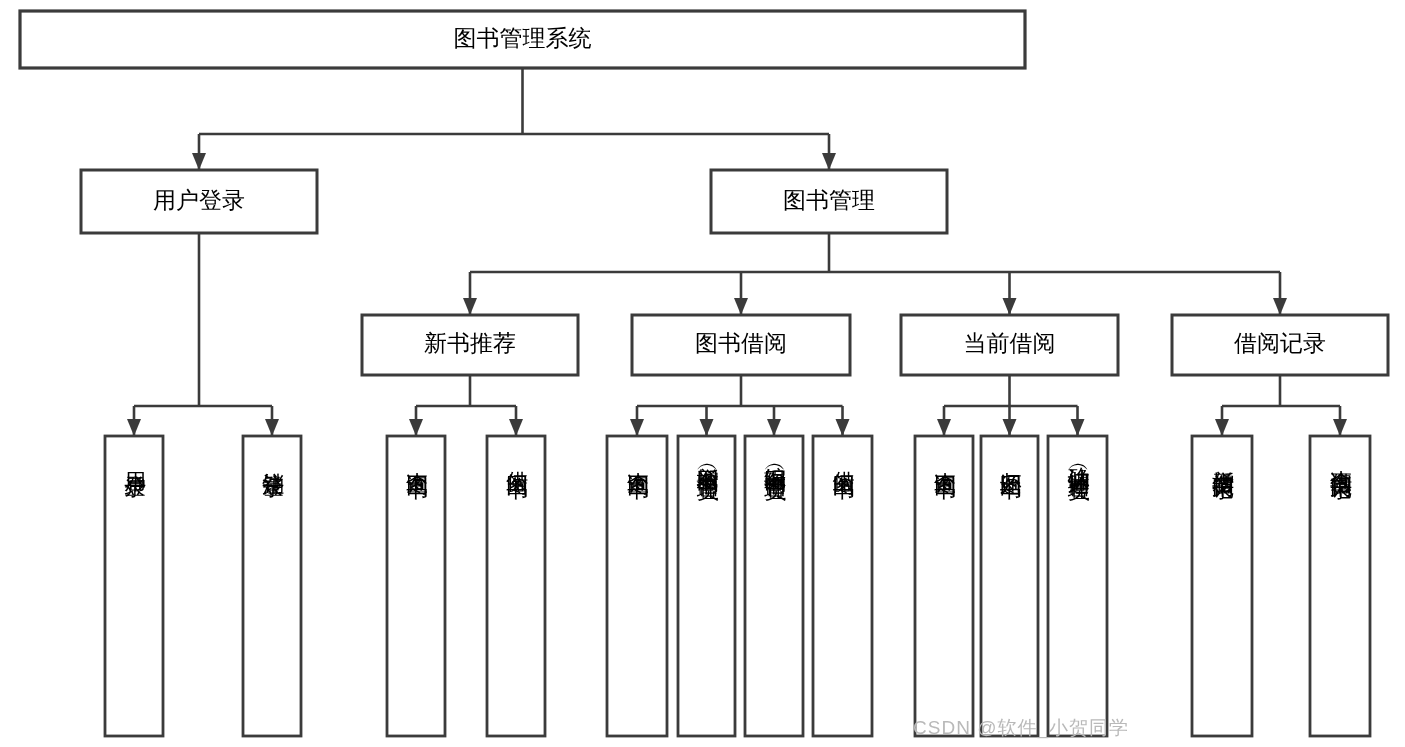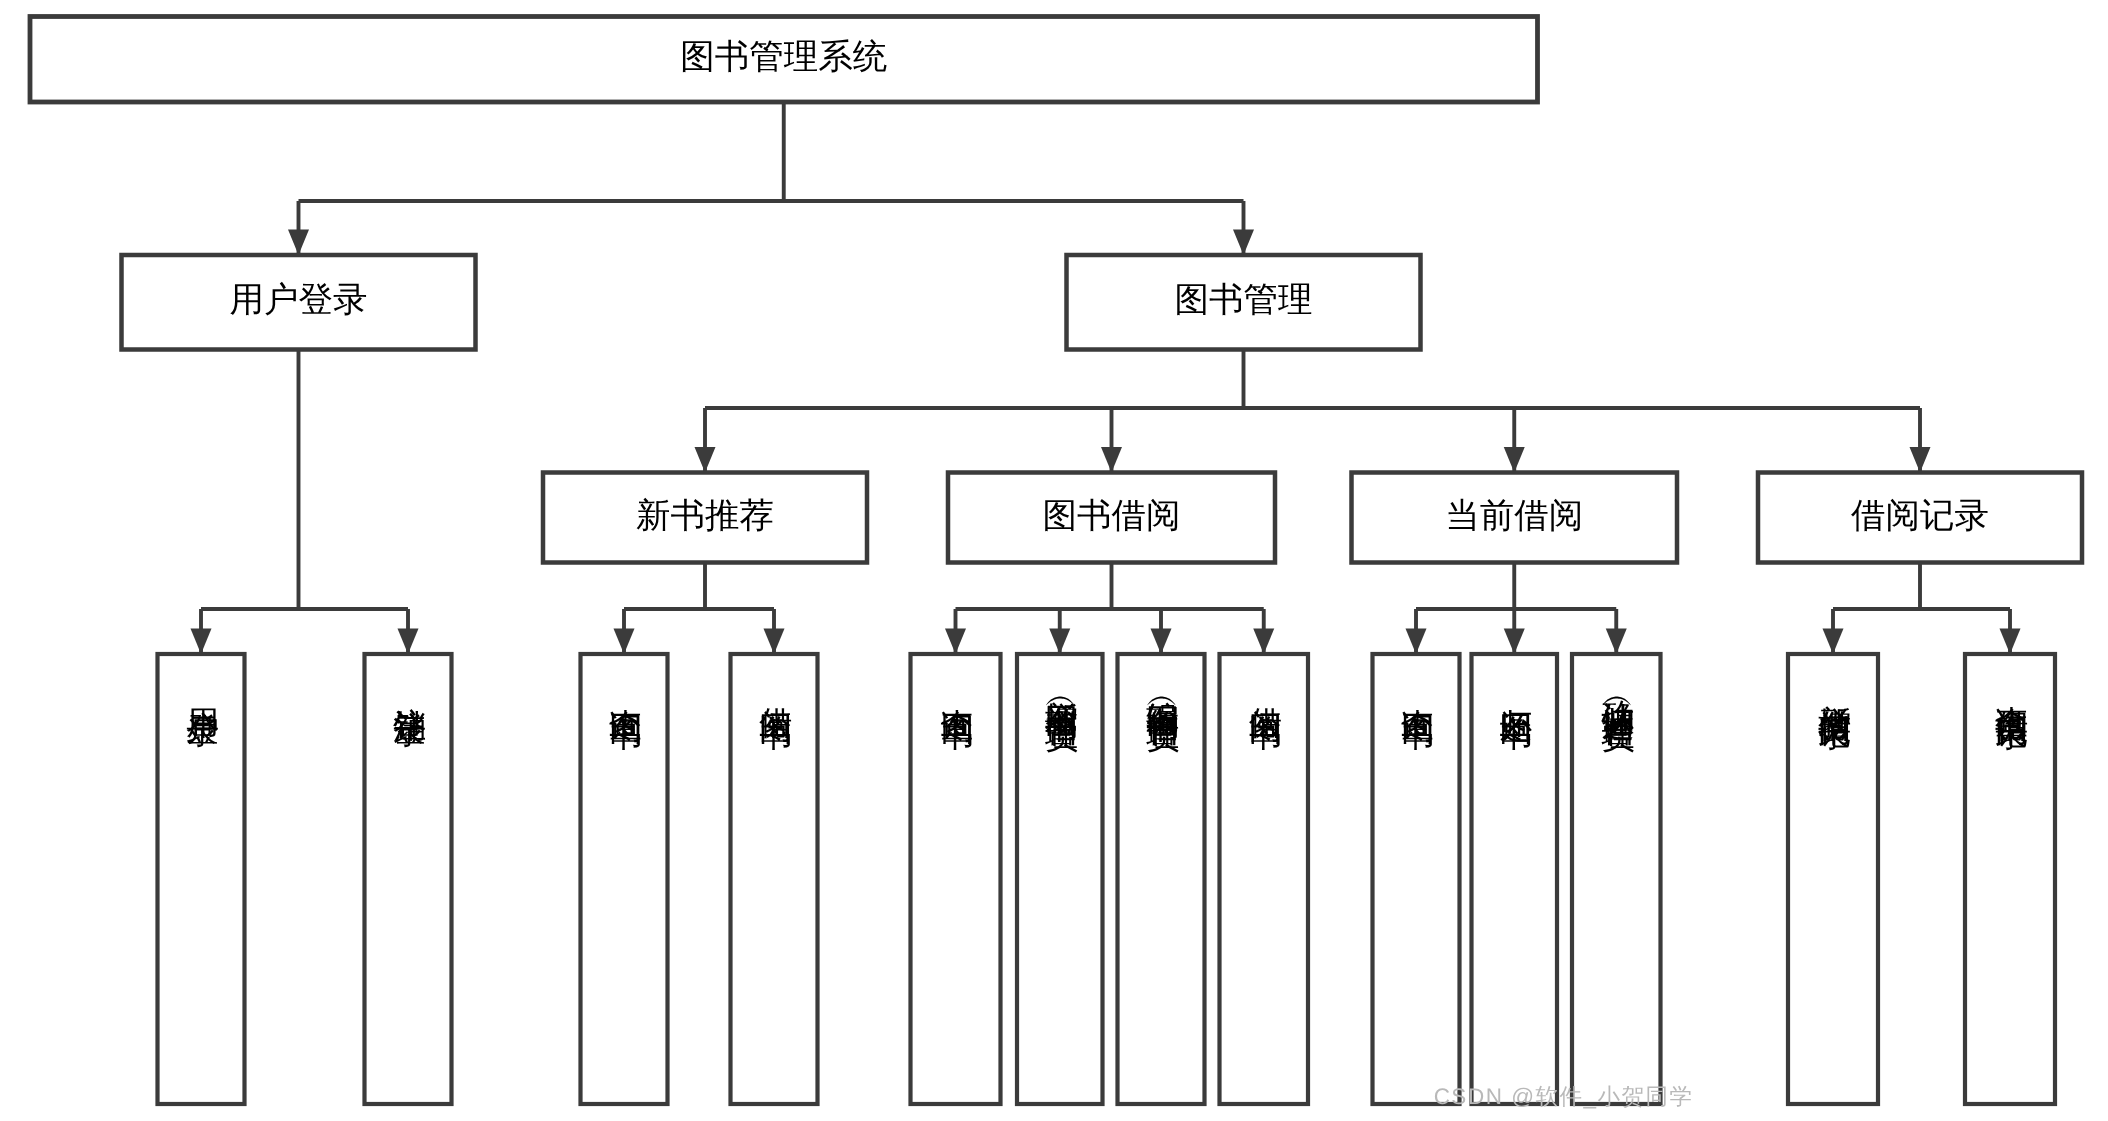--- a/index.html
+++ b/index.html
@@ -58,21 +58,21 @@
     font-size: 22px;
     writing-mode: vertical-rl;
     text-orientation: upright;
     letter-spacing: 2px;
   }
   .watermark-text {
     position: absolute;
     right: 14px;
     bottom: 6px;
     font-family: "Liberation Sans", "DejaVu Sans", sans-serif;
-    font-size: 15px;
+    font-size: 19px;
     color: #b9b9b9;
     letter-spacing: 1px;
     white-space: nowrap;
     user-select: none;
   }
 </style>
 </head>
 <body>
 
 <div id="diagram-root">

